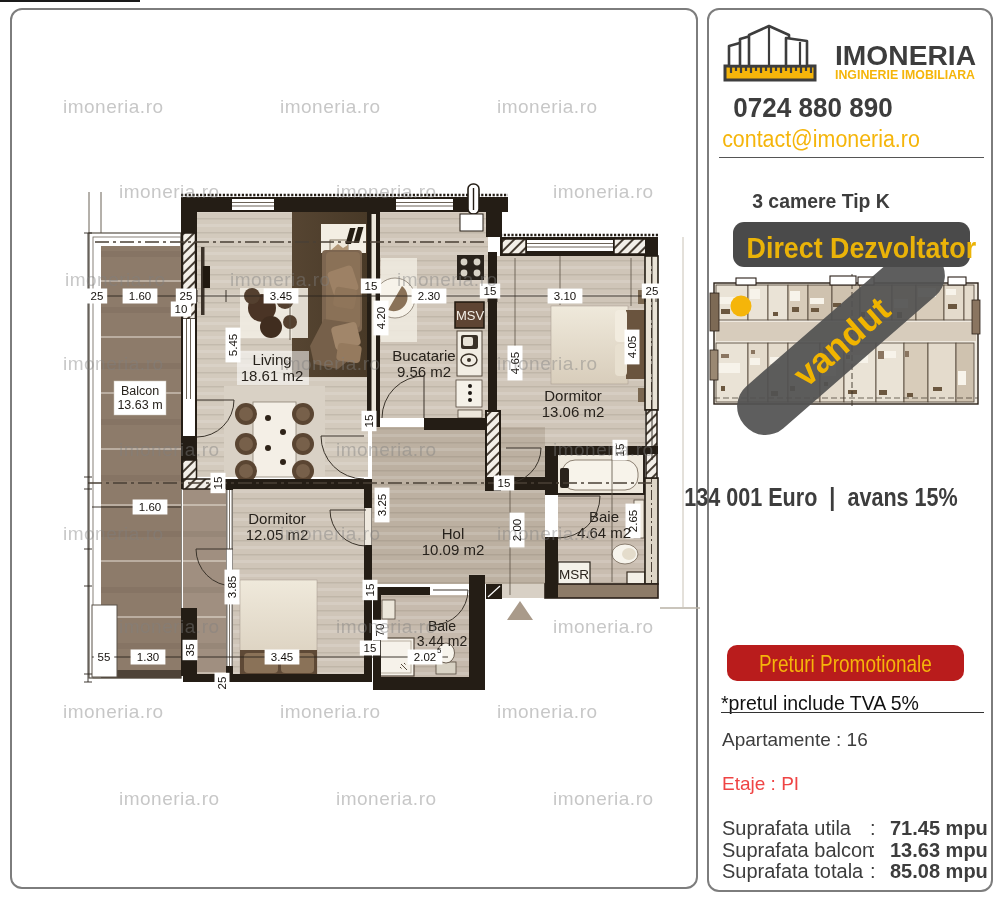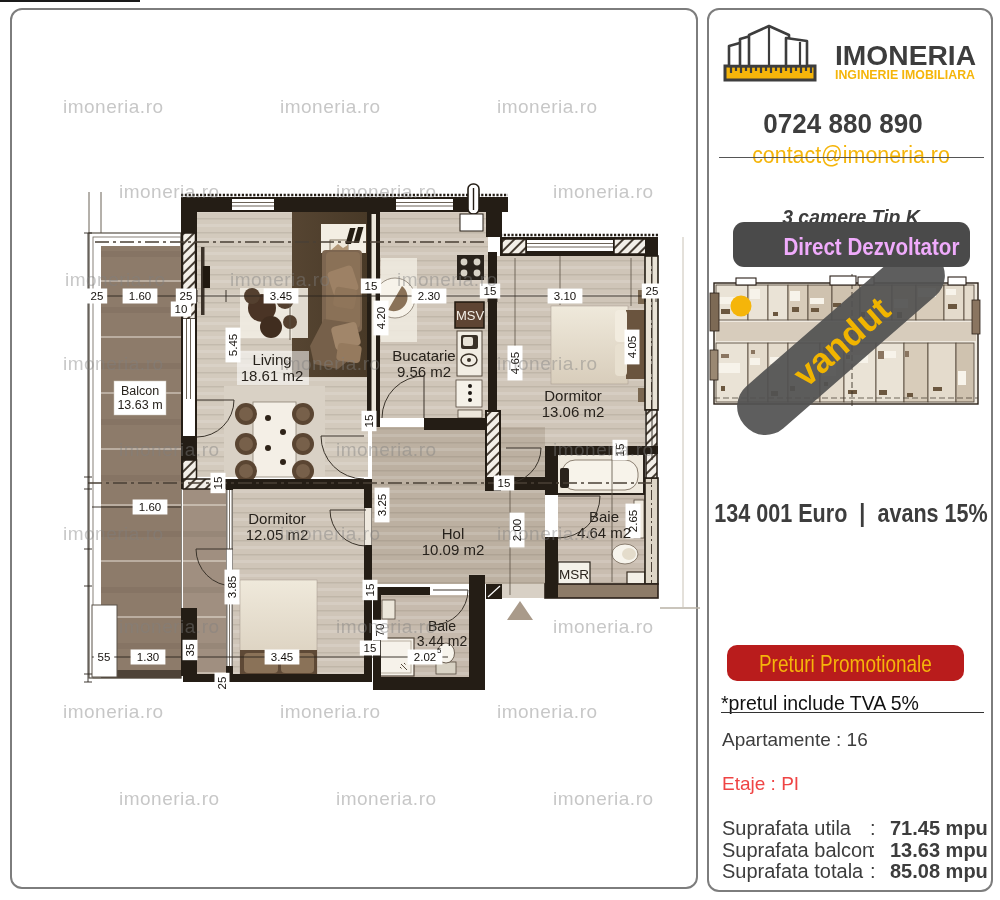--- a/index.html
+++ b/index.html
@@ -1,21 +1,21 @@
 <!DOCTYPE html>
 <html><head>
 <meta charset="utf-8">
 <style>
   html,body{margin:0;padding:0;background:#fff;width:1000px;height:900px;overflow:hidden;}
   *{box-sizing:border-box;}
   body{font-family:"Liberation Sans",sans-serif;}
   .abs{position:absolute;}
   #stage{position:relative;width:1000px;height:900px;}
   .card{position:absolute;background:#fff;border:2px solid #7d7d7d;border-radius:12px;}
-  .rc{position:absolute;left:707px;width:287px;text-align:right;color:#3d3d3d;margin-top:16px;}
+  .rc{position:absolute;left:677px;width:287px;text-align:right;color:#3d3d3d;}
   .sq{display:inline-block;transform-origin:50% 50%;}
   .cq{position:absolute;left:50%;white-space:nowrap;display:inline-block;}
 </style>
 </head>
 <body>
 <div id="stage">
 
   <div class="abs" style="left:0;top:0;width:140px;height:2px;background:#1a1a1a;"></div>
 
   <div class="card" style="left:10px;top:8px;width:688px;height:881px;"></div>
@@ -697,25 +697,25 @@
   <div class="rc" style="top:92px;height:28px;margin-left:-8px;">
       <span class="cq" style="font-size:28px;font-weight:bold;transform:translateX(-50%) scaleX(0.93);">0724 880 890</span>
     </div>
 
   <div class="rc" style="top:126px;height:24px;">
       <span class="cq" style="font-size:23px;color:#f5b50a;transform:translateX(-50%) scaleX(0.93);">contact@imoneria.ro</span>
     </div>
 
   <div class="abs" style="left:719px;top:157px;width:265px;height:1px;background:#555;"></div>
 
-  <div class="rc" style="top:190px;height:24px;font-style:italic;">
+  <div class="rc" style="top:190px;height:24px;">
       <span class="cq" style="font-size:20px;font-weight:bold;transform:translateX(-50%) scaleX(0.97);">3 camere Tip K</span>
     </div>
 
-  <div class="abs" style="left:733px;top:222px;width:237px;height:45px;background:#4a4a4a;border-radius:11px;color:#f0abfc;font-size:23px;font-weight:bold;text-align:right;line-height:51px;white-space:nowrap;"><span class="sq" style="transform:scaleX(0.894);">Direct Dezvoltator</span></div>
+  <div class="abs" style="left:733px;top:222px;width:237px;height:45px;background:#4a4a4a;border-radius:11px;color:#eab308;font-size:30px;font-weight:bold;text-align:center;line-height:51px;white-space:nowrap;"><span class="sq" style="transform:scaleX(0.894);">Direct Dezvoltator</span></div>
 
   <div class="rc" style="top:482px;height:28px;">
       <span class="cq" style="font-size:26px;font-weight:bold;transform:translateX(-50%) scaleX(0.83);">134 001 Euro&nbsp; |&nbsp; avans 15%</span>
     </div>
 
   <div class="abs" style="left:727px;top:645px;width:237px;height:36px;background:#b91c1c;border-radius:10px;color:#f5b50a;font-size:24px;text-align:center;line-height:37px;white-space:nowrap;"><span class="sq" style="transform:scaleX(0.79);">Preturi Promotionale</span></div>
 
   <div class="abs" style="left:721px;top:691px;font-size:21px;color:#111;white-space:nowrap;"><span class="sq" style="transform:scaleX(0.93);transform-origin:0 0;">*pretul include TVA 5%</span></div>
 
   <div class="abs" style="left:721px;top:712px;width:263px;height:1px;background:#333;"></div>

